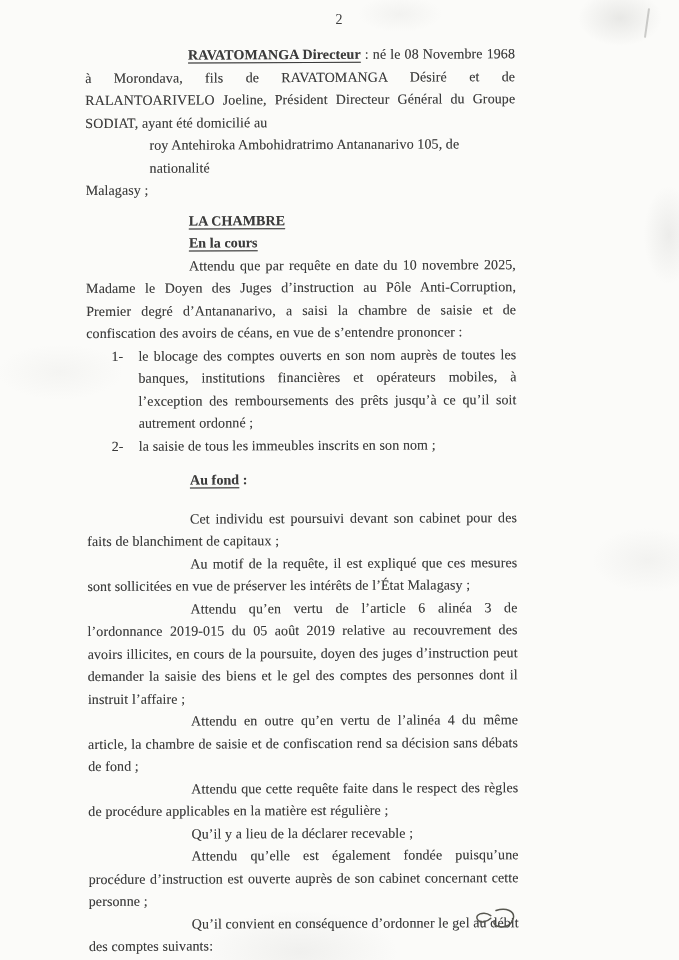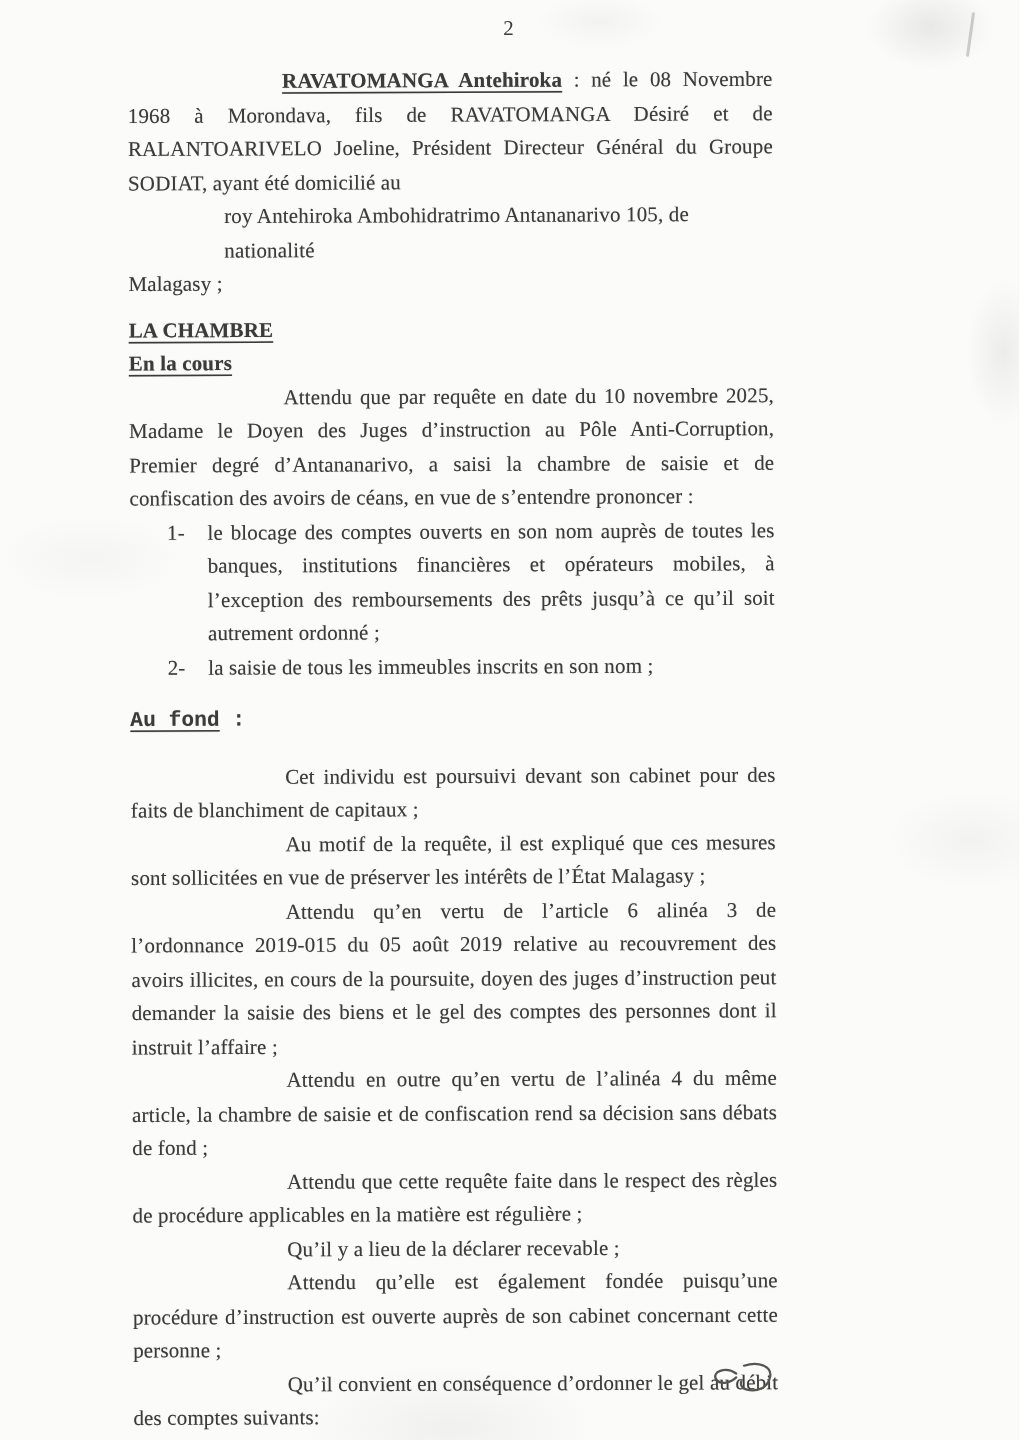--- a/index.html
+++ b/index.html
@@ -38,50 +38,51 @@
     transform: rotate(-0.25deg);
     transform-origin: top left;
     text-shadow: 0 0 0.6px rgba(70,70,70,0.45);
   }
   p, h3 { margin: 0; padding: 0; font-size: 14px; font-weight: normal; }
   .just { text-align: justify; }
   .indent { text-indent: 103px; }
   .addr { padding-left: 64px; }
   .hd {
     font-weight: bold;
+    margin-left: 103px;
   }
   .u, .hd-u {
     text-decoration: underline;
     text-underline-offset: 3px;
     text-decoration-thickness: 1.3px;
   }
   .name { font-weight: bold; }
   .mt8 { margin-top: 8px; }
-  .fond-hd { margin-top: 12px; margin-bottom: 16px; font-family: Liberation Mono, monospace; }
+  .fond-hd { margin-top: 12px; margin-bottom: 16px; }
   .list { margin-left: 25px; }
   .li { display: flex; }
   .marker { flex: none; width: 27px; }
   .litext { display: block; flex: 1; text-align: justify; }
   .paraph {
     position: absolute; left: 470px; top: 903px;
     width: 52px; height: 34px;
   }
 </style>
 </head>
 <body>
 
 <div class="paper">
 
   <div class="scan-mark"></div>
 
   <div class="pagenum">2</div>
 
   <div class="content">
 
-    <p class="just indent"><span class="name u">RAVATOMANGA Antehiroka</span><span> : né le 08 Novembre 1968 à Morondava, fils de RAVATOMANGA Désiré et de RALANTOARIVELO Joeline, Président Directeur Général du Groupe SODIAT, ayant été domicilié au</span></p>
+    <p class="just indent"><span class="name u">RAVATOMANGA Directeur</span><span> : né le 08 Novembre 1968 à Morondava, fils de RAVATOMANGA Désiré et de RALANTOARIVELO Joeline, Président Directeur Général du Groupe SODIAT, ayant été domicilié au</span></p>
 
     <p class="addr">roy Antehiroka Ambohidratrimo Antananarivo 105, de nationalité</p>
     <p>Malagasy ;</p>
 
     <h3 class="hd hd-u mt8">LA CHAMBRE</h3>
     <h3 class="hd hd-u">En la cours</h3>
 
     <p class="just indent">Attendu que par requête en date du 10 novembre 2025, Madame le Doyen des Juges d’instruction au Pôle Anti-Corruption, Premier degré d’Antananarivo, a saisi la chambre de saisie et de confiscation des avoirs de céans, en vue de s’entendre prononcer :</p>
 
     <div class="list">

